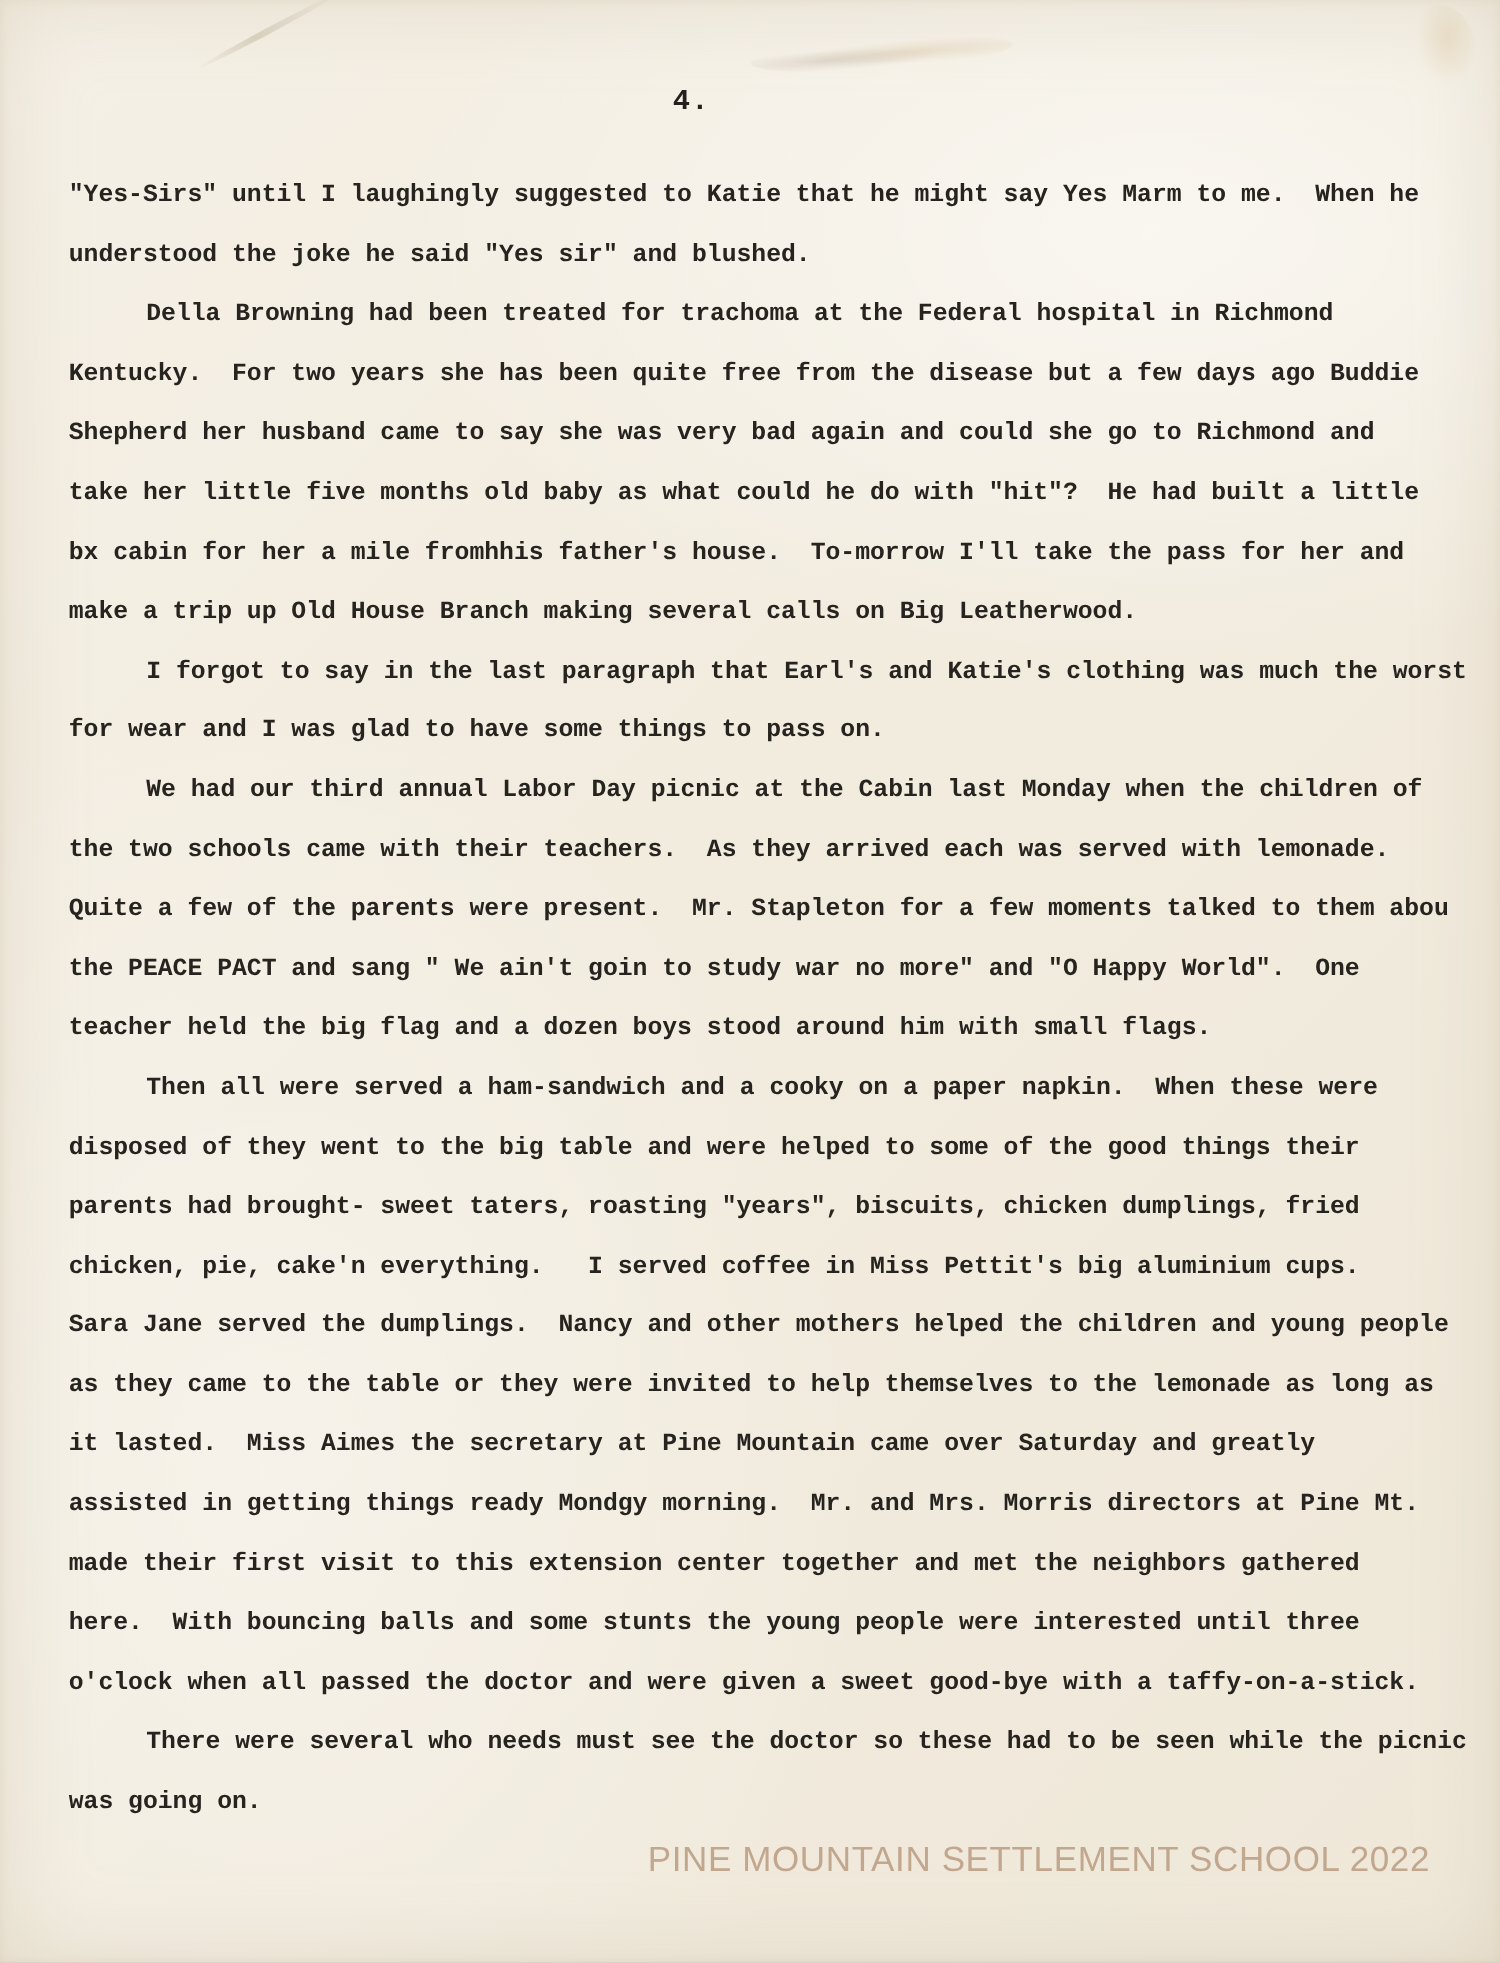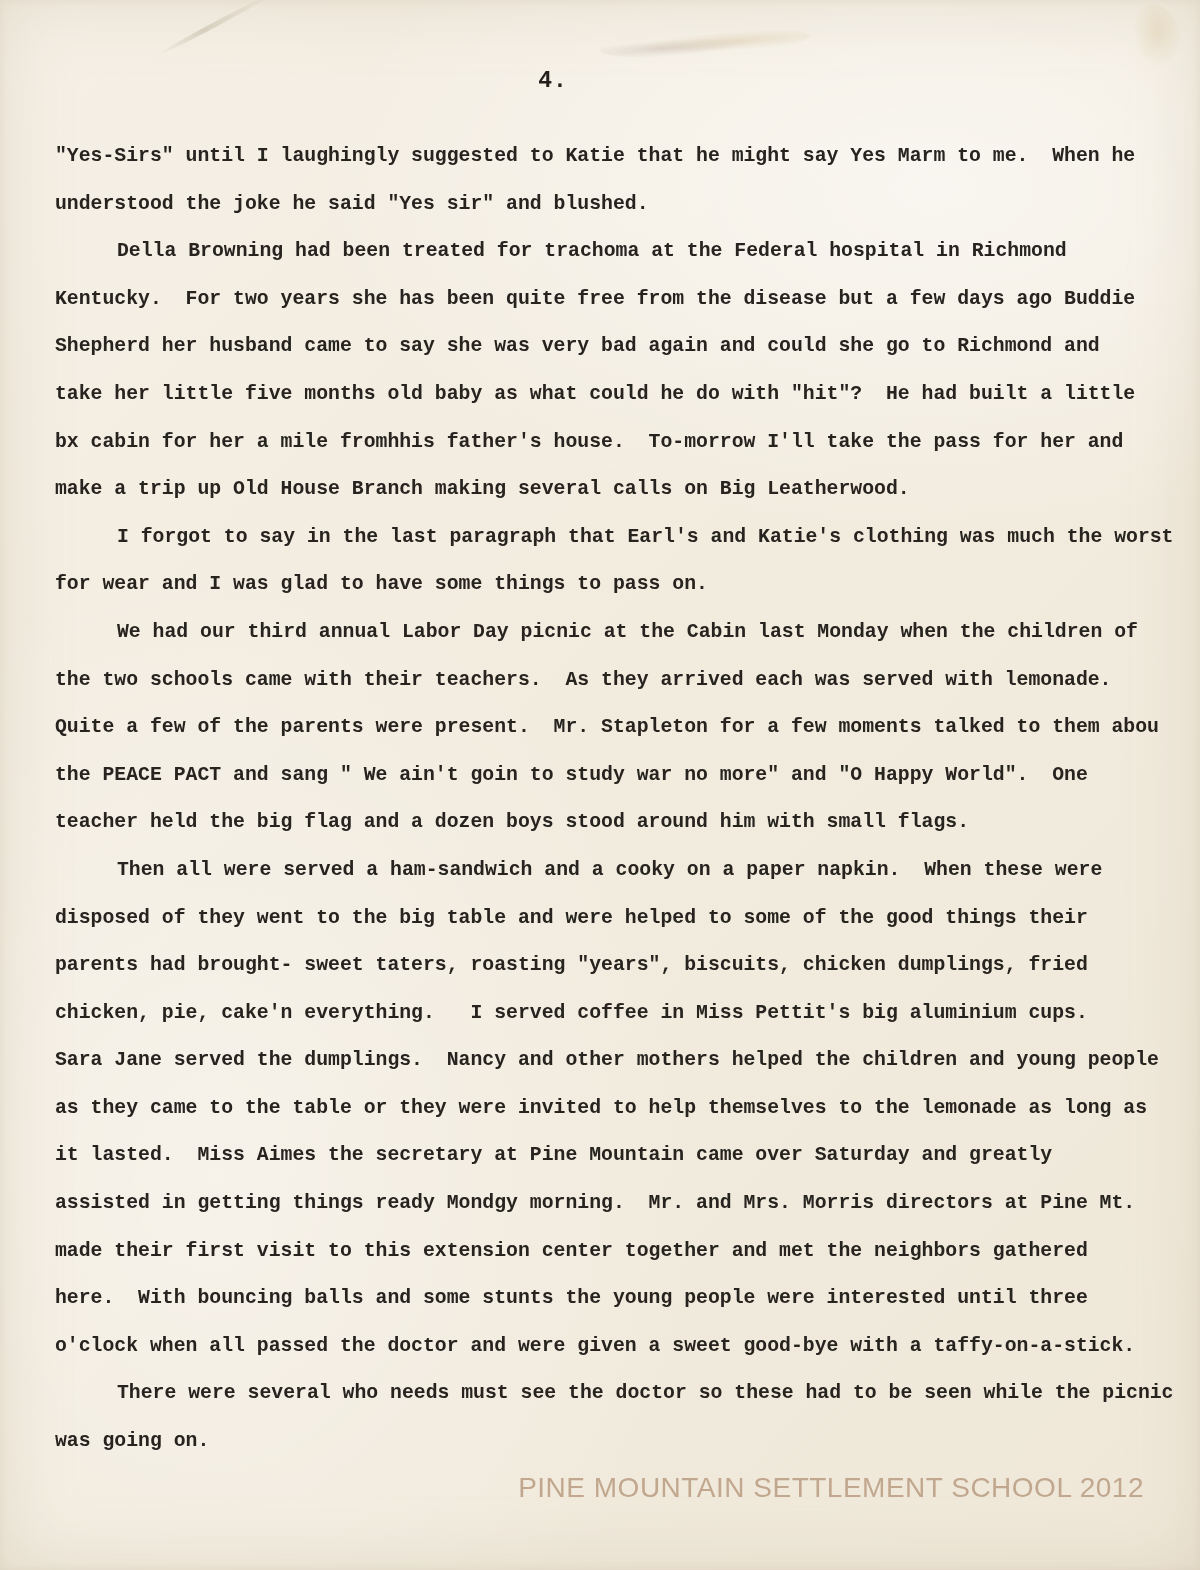--- a/index.html
+++ b/index.html
@@ -97,14 +97,14 @@
 
 <div class="page">
   <div class="crease"></div>
   <div class="stain"></div>
   <div class="stain-2"></div>
 
   <div class="page-number">4.</div>
 
   <div class="typed-text" id="typed-text"><div class="line">"Yes-Sirs" until I laughingly suggested to Katie that he might say Yes Marm to me.  When he</div><div class="line">understood the joke he said "Yes sir" and blushed.</div><div class="line indent">Della Browning had been treated for trachoma at the Federal hospital in Richmond</div><div class="line">Kentucky.  For two years she has been quite free from the disease but a few days ago Buddie</div><div class="line">Shepherd her husband came to say she was very bad again and could she go to Richmond and</div><div class="line">take her little five months old baby as what could he do with "hit"?  He had built a little</div><div class="line">bx cabin for her a mile fromhhis father's house.  To-morrow I'll take the pass for her and</div><div class="line">make a trip up Old House Branch making several calls on Big Leatherwood.</div><div class="line indent">I forgot to say in the last paragraph that Earl's and Katie's clothing was much the worst</div><div class="line">for wear and I was glad to have some things to pass on.</div><div class="line indent">We had our third annual Labor Day picnic at the Cabin last Monday when the children of</div><div class="line">the two schools came with their teachers.  As they arrived each was served with lemonade.</div><div class="line">Quite a few of the parents were present.  Mr. Stapleton for a few moments talked to them abou</div><div class="line">the PEACE PACT and sang " We ain't goin to study war no more" and "O Happy World".  One</div><div class="line">teacher held the big flag and a dozen boys stood around him with small flags.</div><div class="line indent">Then all were served a ham-sandwich and a cooky on a paper napkin.  When these were</div><div class="line">disposed of they went to the big table and were helped to some of the good things their</div><div class="line">parents had brought- sweet taters, roasting "years", biscuits, chicken dumplings, fried</div><div class="line">chicken, pie, cake'n everything.   I served coffee in Miss Pettit's big aluminium cups.</div><div class="line">Sara Jane served the dumplings.  Nancy and other mothers helped the children and young people</div><div class="line">as they came to the table or they were invited to help themselves to the lemonade as long as</div><div class="line">it lasted.  Miss Aimes the secretary at Pine Mountain came over Saturday and greatly</div><div class="line">assisted in getting things ready Mondgy morning.  Mr. and Mrs. Morris directors at Pine Mt.</div><div class="line">made their first visit to this extension center together and met the neighbors gathered</div><div class="line">here.  With bouncing balls and some stunts the young people were interested until three</div><div class="line">o'clock when all passed the doctor and were given a sweet good-bye with a taffy-on-a-stick.</div><div class="line indent">There were several who needs must see the doctor so these had to be seen while the picnic</div><div class="line">was going on.</div></div>
 
-  <div class="watermark">PINE MOUNTAIN SETTLEMENT SCHOOL 2012</div>
+  <div class="watermark">PINE MOUNTAIN SETTLEMENT SCHOOL 2022</div>
 </div>
 
 </body></html>

